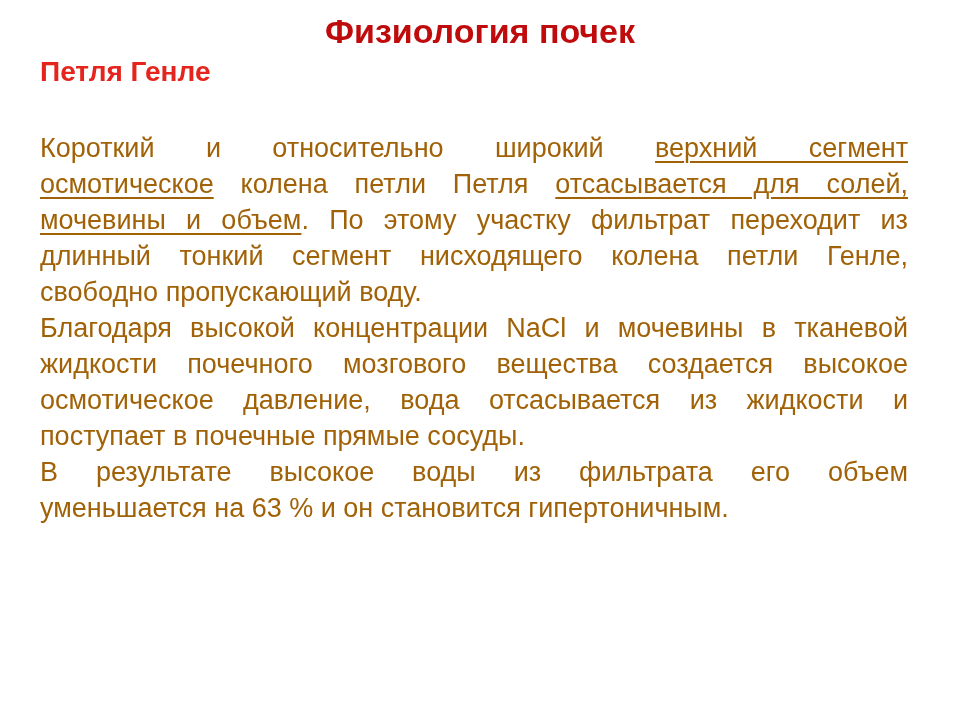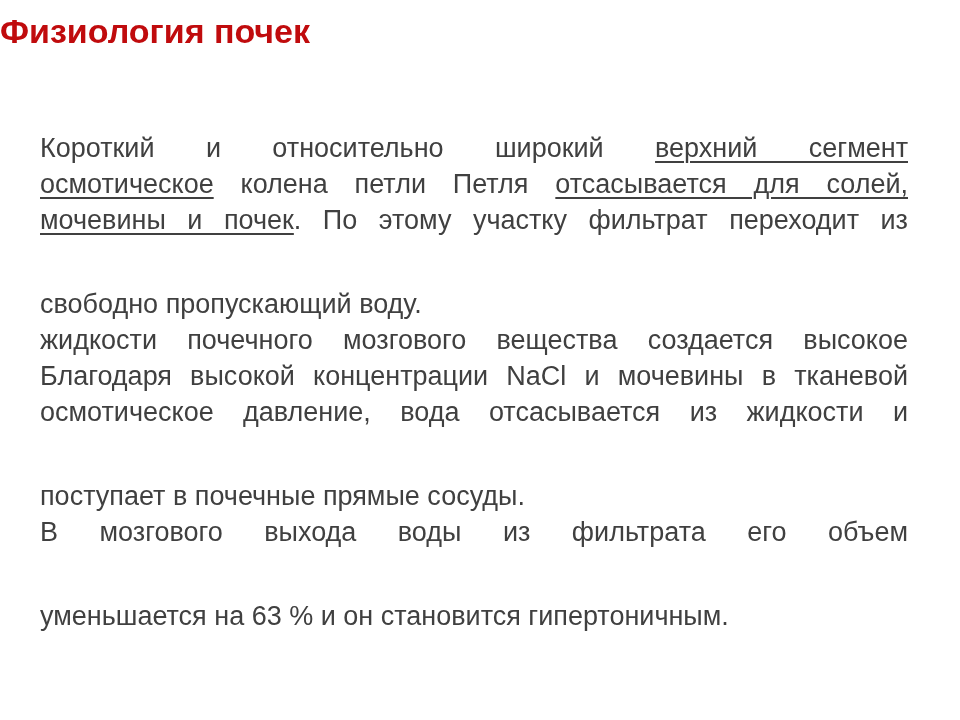--- a/index.html
+++ b/index.html
@@ -13,69 +13,71 @@
     height: 720px;
     background: #ffffff;
     overflow: hidden;
     font-family: "Liberation Sans", sans-serif;
   }
   .slide-title {
     position: absolute;
     top: 12px;
     left: 0;
     width: 960px;
+    text-align: center;
     font-size: 34px;
     font-weight: bold;
     color: #c00b0d;
     letter-spacing: 0px;
   }
   .slide-subtitle {
     position: absolute;
     top: 56px;
     left: 40px;
     font-size: 28px;
     font-weight: bold;
     color: #e5241d;
   }
   .body-text {
     position: absolute;
     top: 130px;
     left: 40px;
     width: 868px;
     font-size: 27px;
     line-height: 36px;
-    color: #404040;
+    color: #a16207;
   }
   .text-line {
     text-align: justify;
     text-align-last: justify;
     -moz-text-align-last: justify;
     white-space: normal;
   }
   .text-line.last {
     text-align-last: left;
-    margin-top: 48px;
     -moz-text-align-last: left;
   }
   .u {
     text-decoration: underline;
     text-decoration-thickness: 2px;
     text-underline-offset: 4px;
   }
 </style>
 </head>
 <body>
 
 <div class="slide">
   <div class="slide-title">Физиология почек</div>
+  <div class="slide-subtitle">Петля Генле</div>
   <div class="body-text">
       <div class="text-line"><span class="">Короткий и относительно широкий </span><span class="u">верхний сегмент</span></div>
       <div class="text-line"><span class="u">осмотическое</span><span class=""> колена петли Петля </span><span class="u">отсасывается для солей,</span></div>
-      <div class="text-line"><span class="u">мочевины и почек</span><span class="">. По этому участку фильтрат переходит из</span></div>
+      <div class="text-line"><span class="u">мочевины и объем</span><span class="">. По этому участку фильтрат переходит из</span></div>
+      <div class="text-line"><span class="">длинный тонкий сегмент нисходящего колена петли Генле,</span></div>
       <div class="text-line last"><span class="">свободно пропускающий воду.</span></div>
+      <div class="text-line"><span class="">Благодаря высокой концентрации NaCl и мочевины в тканевой</span></div>
       <div class="text-line"><span class="">жидкости почечного мозгового вещества создается высокое</span></div>
-      <div class="text-line"><span class="">Благодаря высокой концентрации NaCl и мочевины в тканевой</span></div>
       <div class="text-line"><span class="">осмотическое давление, вода отсасывается из жидкости и</span></div>
       <div class="text-line last"><span class="">поступает в почечные прямые сосуды.</span></div>
-      <div class="text-line"><span class="">В мозгового выхода воды из фильтрата его объем</span></div>
+      <div class="text-line"><span class="">В результате высокое воды из фильтрата его объем</span></div>
       <div class="text-line last"><span class="">уменьшается на 63 % и он становится гипертоничным.</span></div>
     </div>
 </div>
 
 </body></html>

